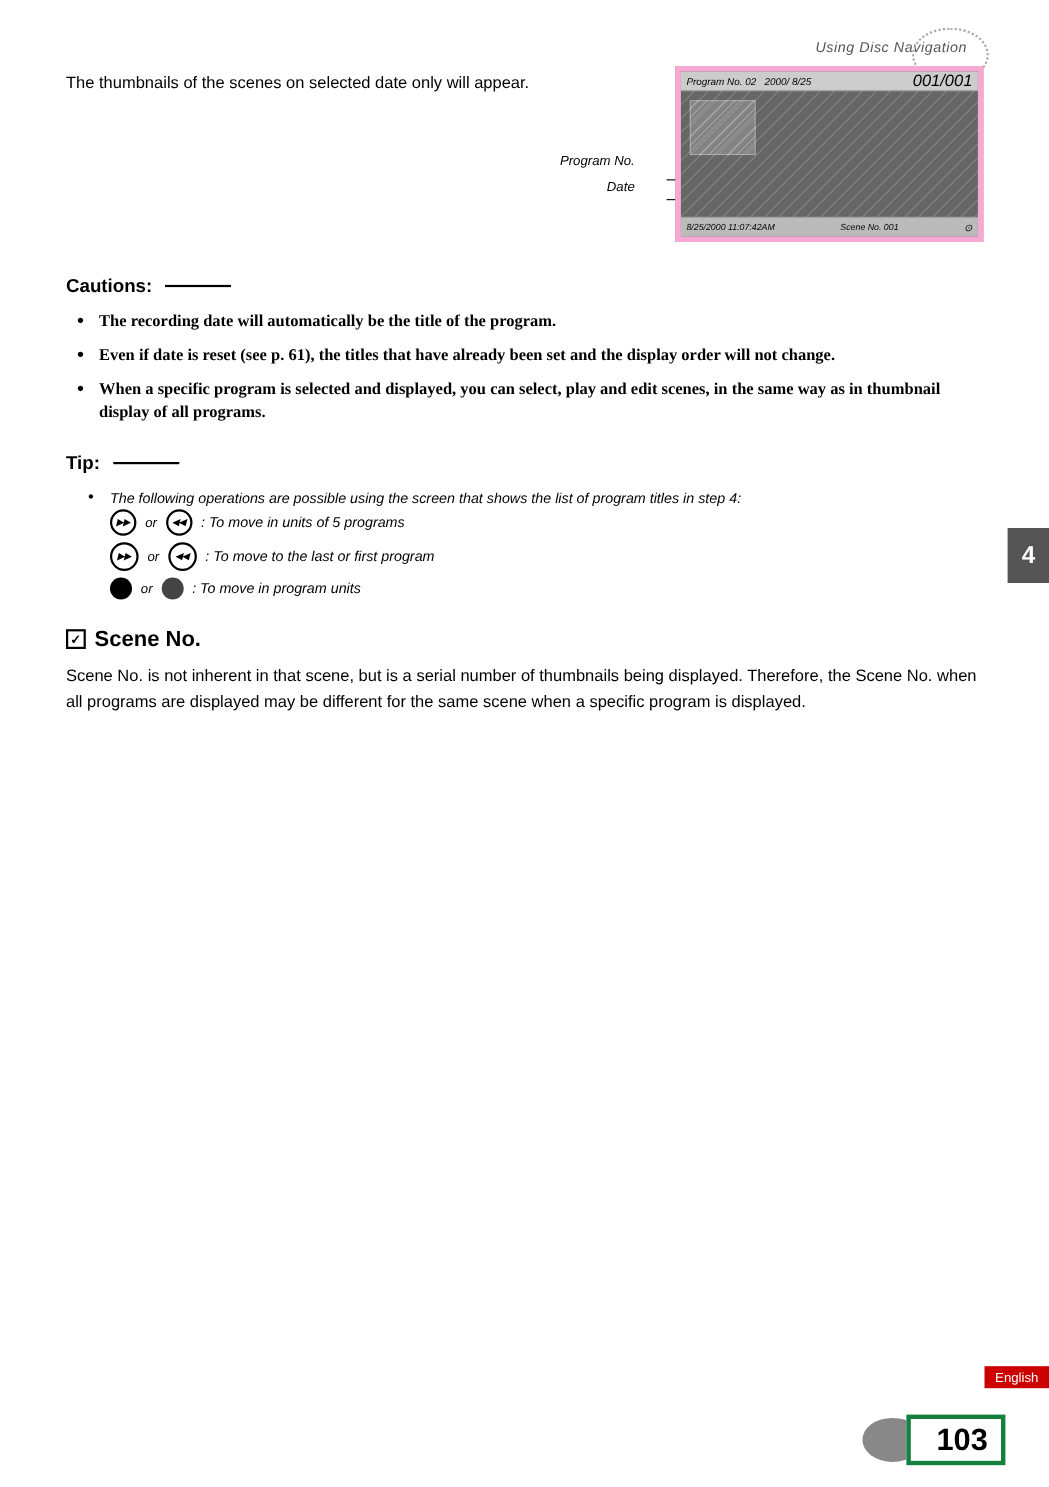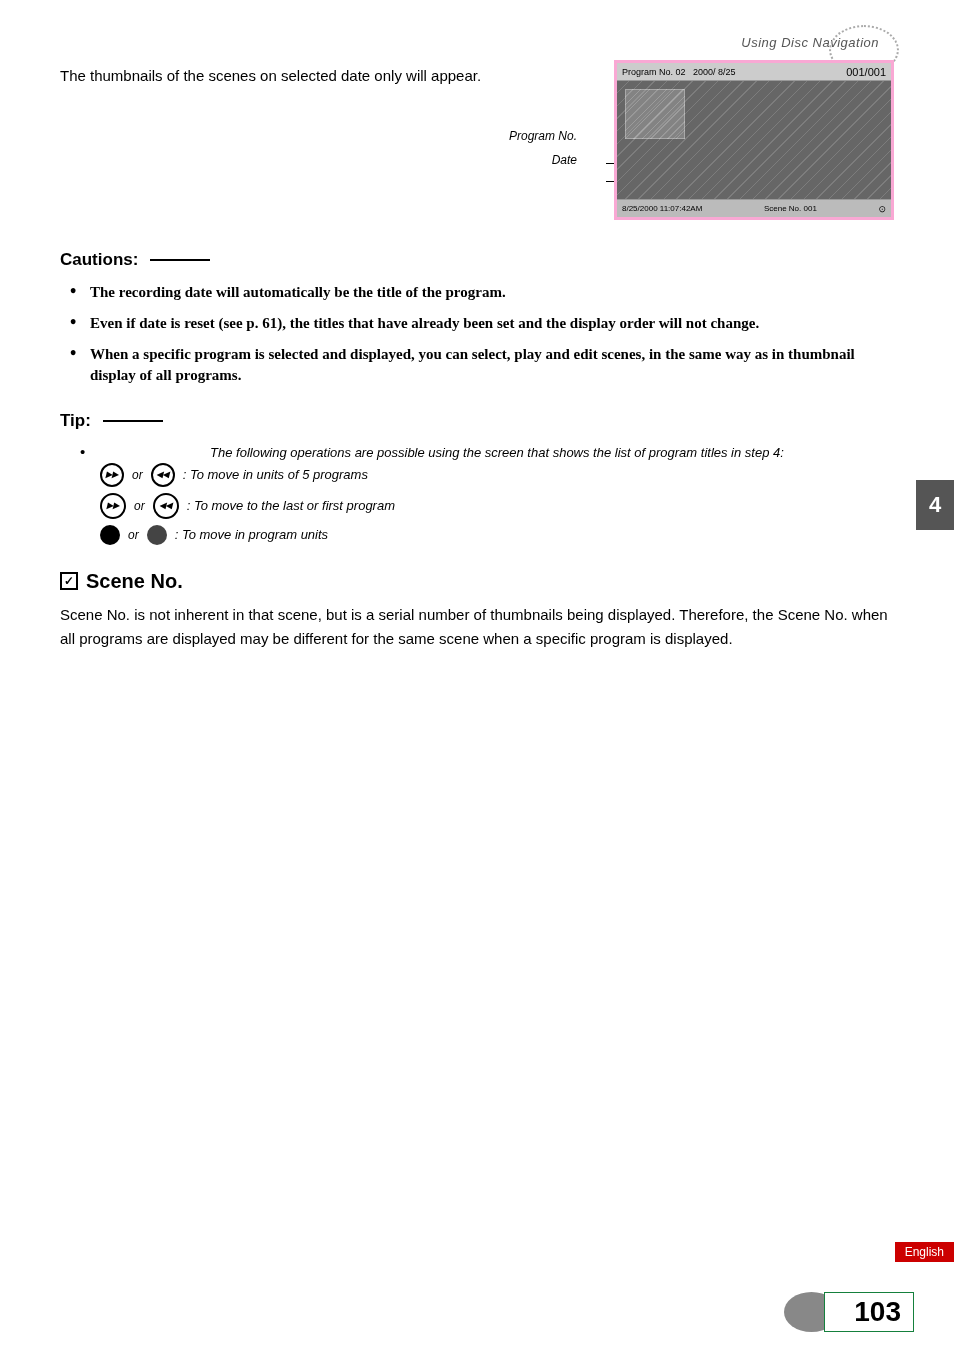--- a/index.html
+++ b/index.html
@@ -46,23 +46,24 @@
     
     .screen-container {
       position: relative;
       flex-shrink: 0;
     }
 
     .screen-image {
       width: 280px;
       height: 160px;
       background: #888;
-      border: 3px solid #f9a8d4;
+      border: 5px solid #f9a8d4;
       position: relative;
       overflow: hidden;
+      font-style: italic;
     }
 
     .screen-header-bar {
       background: #ccc;
       height: 18px;
       display: flex;
       justify-content: space-between;
       align-items: center;
       padding: 0 5px;
       font-size: 9px;
@@ -152,21 +153,20 @@
       margin-bottom: 25px;
     }
 
     .heading-text-tip {
       font-size: 17px;
       font-weight: bold;
     }
 
     .tip-content {
       padding-left: 20px;
-      text-align: center;
     }
 
     .tip-intro {
       font-size: 13px;
       font-style: italic;
       line-height: 1.5;
       margin-bottom: 10px;
     }
 
     .tip-bullet {
@@ -285,38 +285,38 @@
       <div style="position:absolute; top:-5px; right:-5px; width:70px; height:50px; border:2px dotted #aaa; border-radius:50%; pointer-events:none;"></div>
       <span style="font-size:13px; color:#555; font-style:italic; letter-spacing:0.5px; padding-right:15px; padding-top:5px;">Using Disc Navigation</span>
     </div>
   </div>
 
   <div class="top-content">
     <div class="intro-text">The thumbnails of the scenes on selected date only will appear.</div>
 
     <div class="screen-container">
 
-      <div style="position:absolute; left:-105px; bottom:48px;">
+      <div style="position:absolute; left:-105px; bottom:38px;">
         <div style="font-size:12px; font-style:italic; text-align:right; line-height:2.0;">
           <div>Program No.</div>
           <div>Date</div>
         </div>
       </div>
 
       <div style="position:absolute; left:-8px; bottom:56px; width:12px; height:1px; background:#000;"></div>
       <div style="position:absolute; left:-8px; bottom:38px; width:12px; height:1px; background:#000;"></div>
 
       <div class="screen-image">
         <div class="screen-header-bar">
           <span style="font-size:9px;">
             <span>Program No. 02</span>
             &nbsp;
             <span>2000/ 8/25</span>
           </span>
-          <span style="font-size:11px;">001/001</span>
+          <span style="font-size:15px;">001/001</span>
         </div>
         <div class="screen-body">
           <div class="screen-diagonal-lines">
 
             <div style="position:absolute; top:8px; left:8px; width:60px; height:50px; background:rgba(200,200,200,0.3); border:1px solid rgba(255,255,255,0.3);"></div>
             <div style="position:absolute; top:8px; left:8px; width:60px; height:50px; background: repeating-linear-gradient(135deg, transparent, transparent 5px, rgba(255,255,255,0.2) 5px, rgba(255,255,255,0.2) 6px);"></div>
           </div>
         </div>
         <div class="screen-footer-bar">
           <span style="font-size:8px;">8/25/2000 11:07:42AM</span>
@@ -396,18 +396,18 @@
   <div style="position:absolute; right:0; top:480px; width:38px; height:50px; background:#555; color:#fff; display:flex; align-items:center; justify-content:center; font-size:22px; font-weight:bold;">
     <span>4</span>
   </div>
 
   <div style="position:absolute; bottom:90px; right:0; background:#c00; color:#fff; font-size:12px; padding:3px 10px;">
     <span>English</span>
   </div>
 
   <div style="position:absolute; bottom:20px; right:40px; display:flex; align-items:center;">
     <div style="width:55px; height:40px; background:#888; border-radius:50%; margin-right:-15px; z-index:1;"></div>
-    <div style="background:#fff; border:1px solid #15803d; font-size:28px; font-weight:bold; padding:3px 12px 3px 22px; min-width:90px; text-align:right; z-index:2;">
+    <div style="background:#fff; border:4px solid #15803d; font-size:28px; font-weight:bold; padding:3px 12px 3px 22px; min-width:90px; text-align:right; z-index:2;">
       <span>103</span>
     </div>
   </div>
 
 </div>
 
 </body></html>

